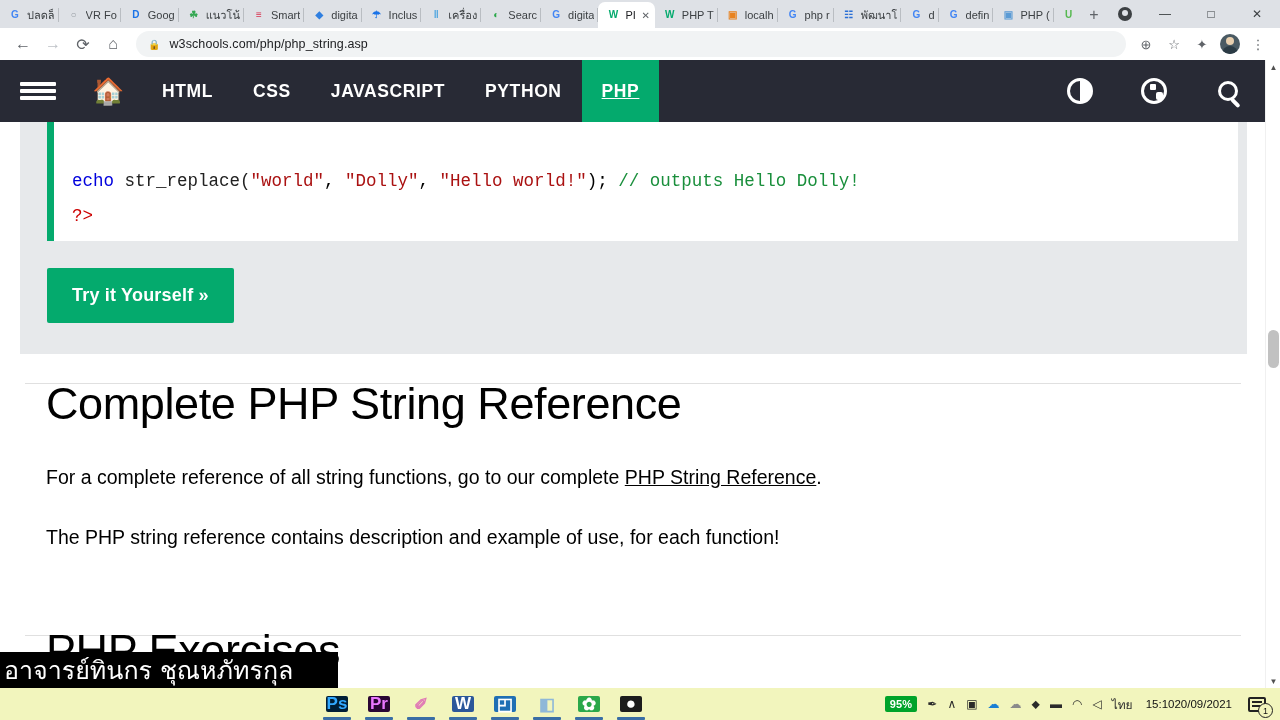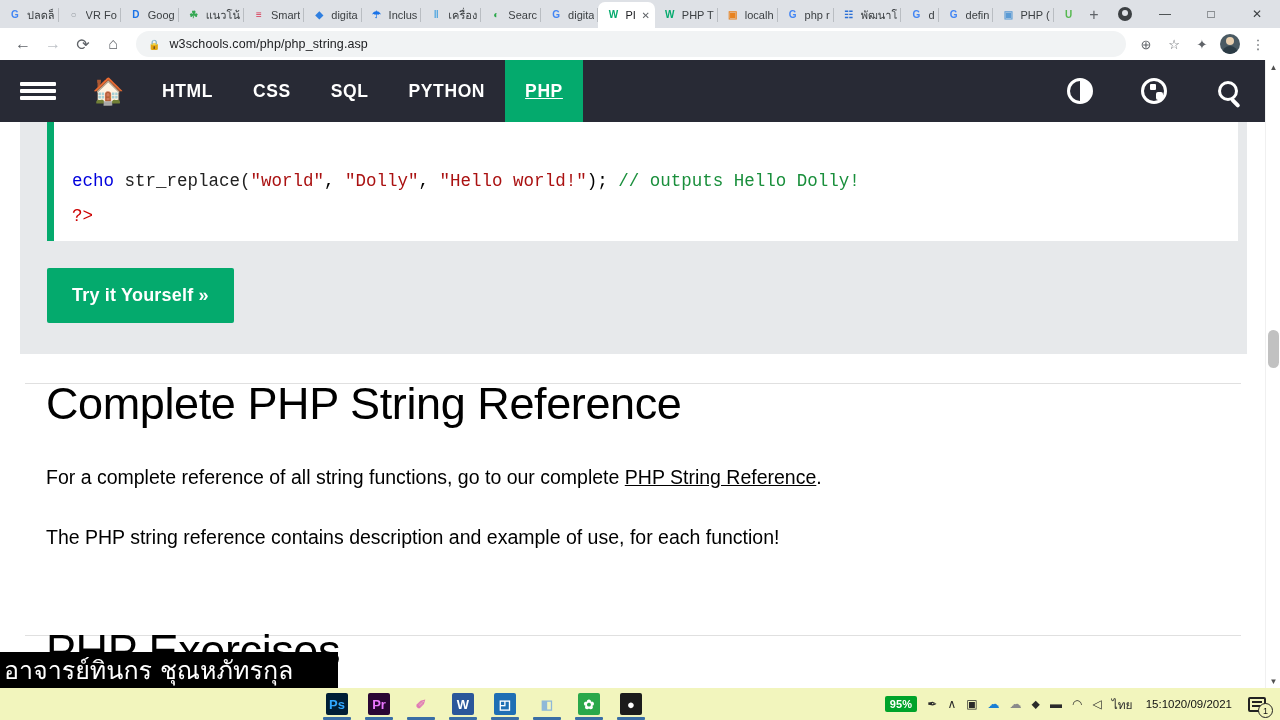--- a/index.html
+++ b/index.html
@@ -211,22 +211,22 @@
     background: #f2f5bd;
     display: flex; align-items: center;
     z-index: 20;
   }
   .tb-apps { display: flex; align-items: center; padding-left: 316px; }
   .tb-app {
     width: 42px; height: 32px; display: flex; align-items: center; justify-content: center;
     position: relative;
   }
   .tb-app .glyph {
-    width: 22px; height: 22px; display: flex; align-items: center; justify-content: center;
-    font-size: 13px; font-weight: bold; color: #fff; border-radius: 2px;
+    width: 22px; height: 16px; display: flex; align-items: center; justify-content: center;
+    font-size: 17px; font-weight: bold; color: #fff; border-radius: 2px;
   }
   .tb-app.open:after {
     content: ""; position: absolute; bottom: 0; left: 7px; width: 28px; height: 3px;
     background: #3a6ea5; border-radius: 1px;
   }
   .tb-spacer { flex: 1; }
   .tray { display: flex; align-items: center; padding-right: 6px; }
   .tray .ti {
     height: 32px; display: flex; align-items: center; justify-content: center;
     padding: 0 5px; font-size: 12px; color: #2b2b2b;
@@ -418,21 +418,21 @@
     <div class="hamburger">
         <div>
           <i></i>
           <i></i>
           <i></i>
         </div>
       </div>
     <div class="homeicon">🏠</div>
     <div class="navitem">HTML</div>
     <div class="navitem">CSS</div>
-    <div class="navitem">SQL</div>
+    <div class="navitem">JAVASCRIPT</div>
     <div class="navitem">PYTHON</div>
     <div class="navitem active">PHP</div>
     <div class="spacer"></div>
     <div class="rightico">
         <div class="icon-contrast"></div>
       </div>
     <div class="rightico">
         <div class="icon-globe"></div>
       </div>
     <div class="rightico">

